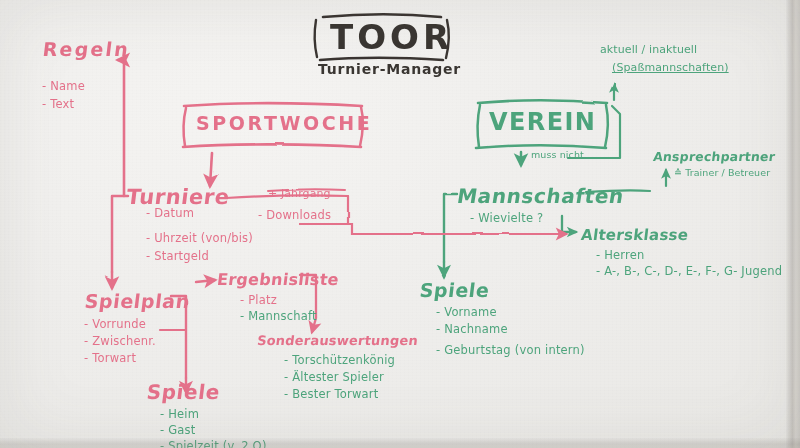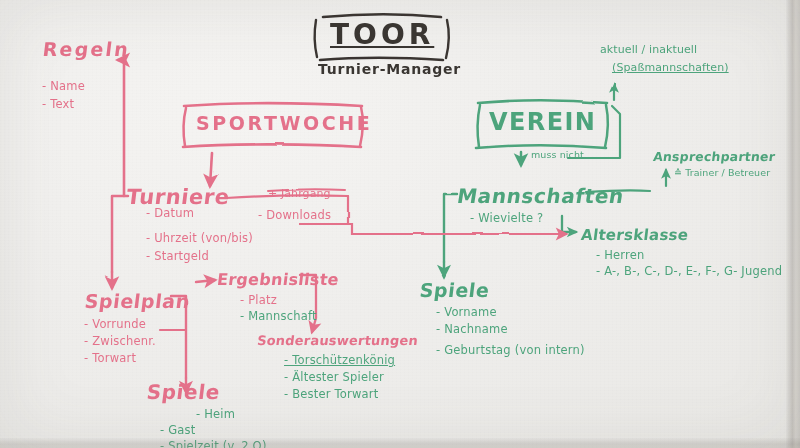--- a/index.html
+++ b/index.html
@@ -43,21 +43,21 @@
     line-height:1.05;
     letter-spacing:.2px;
     transform-origin:left top;
   }
   .pink{color:#e4718a;}
   .green{color:#4da47c;}
   .dark{color:#3a3632;}
 
   .hand{font-family:"DejaVu Sans", sans-serif;}
 
-  .h1{font-size:28px;font-weight:700;letter-spacing:4px;text-decoration:underline;}
+  .h1{font-size:34px;font-weight:700;letter-spacing:4px;}
   .h2{font-size:19px;font-weight:700;letter-spacing:2.2px;}
   .h3{font-size:17px;font-weight:600;letter-spacing:.6px;}
   .h4{font-size:14px;font-weight:600;letter-spacing:.3px;}
   .sub{font-size:11.5px;font-weight:500;letter-spacing:.2px;}
   .tiny{font-size:9.5px;font-weight:500;letter-spacing:.1px;}
   .skew{transform:skewX(-7deg);}
   .skew2{transform:skewX(-9deg);}
 </style>
 </head>
 <body>
@@ -193,26 +193,26 @@
   <div class="lbl hand h3 pink skew" style="left:86px;top:292px;font-size:19px;">Spielplan</div>
   <div class="lbl hand sub pink" style="left:84px;top:318px;">- Vorrunde</div>
   <div class="lbl hand sub pink" style="left:84px;top:335px;">- Zwischenr.</div>
   <div class="lbl hand sub pink" style="left:84px;top:352px;">- Torwart</div>
 
   <div class="lbl hand h4 pink skew" style="left:218px;top:272px;font-size:16px;">Ergebnisliste</div>
   <div class="lbl hand sub pink" style="left:240px;top:294px;">- Platz</div>
   <div class="lbl hand sub green" style="left:240px;top:310px;">- Mannschaft</div>
 
   <div class="lbl hand pink skew" style="left:258px;top:334px;font-size:13px;font-weight:600;">Sonderauswertungen</div>
-  <div class="lbl hand sub green" style="left:284px;top:354px;text-decoration:underline;">- Torschützenkönig</div>
+  <div class="lbl hand sub green" style="left:284px;top:354px;">- Torschützenkönig</div>
   <div class="lbl hand sub green" style="left:284px;top:371px;">- Ältester Spieler</div>
   <div class="lbl hand sub green" style="left:284px;top:388px;">- Bester Torwart</div>
 
   <div class="lbl hand h3 pink skew" style="left:148px;top:382px;font-size:20px;">Spiele</div>
-  <div class="lbl hand sub green" style="left:160px;top:408px;margin-left:36px;">- Heim</div>
+  <div class="lbl hand sub green" style="left:160px;top:408px;">- Heim</div>
   <div class="lbl hand sub green" style="left:160px;top:424px;">- Gast</div>
   <div class="lbl hand sub green" style="left:160px;top:440px;">- Spielzeit (v. 2 Q)</div>
 
   <div class="lbl hand h2 green" style="left:489px;top:110px;font-size:24px;letter-spacing:1.4px;">VEREIN</div>
   <div class="lbl hand tiny green" style="left:531px;top:150px;">muss nicht</div>
 
   <div class="lbl hand tiny green" style="left:600px;top:44px;font-size:11px;">aktuell / inaktuell</div>
   <div class="lbl hand tiny green" style="left:612px;top:62px;font-size:11px;text-decoration:underline;">(Spaßmannschaften)</div>
 
   <div class="lbl hand green skew" style="left:654px;top:150px;font-size:12.5px;font-weight:600;">Ansprechpartner</div>

